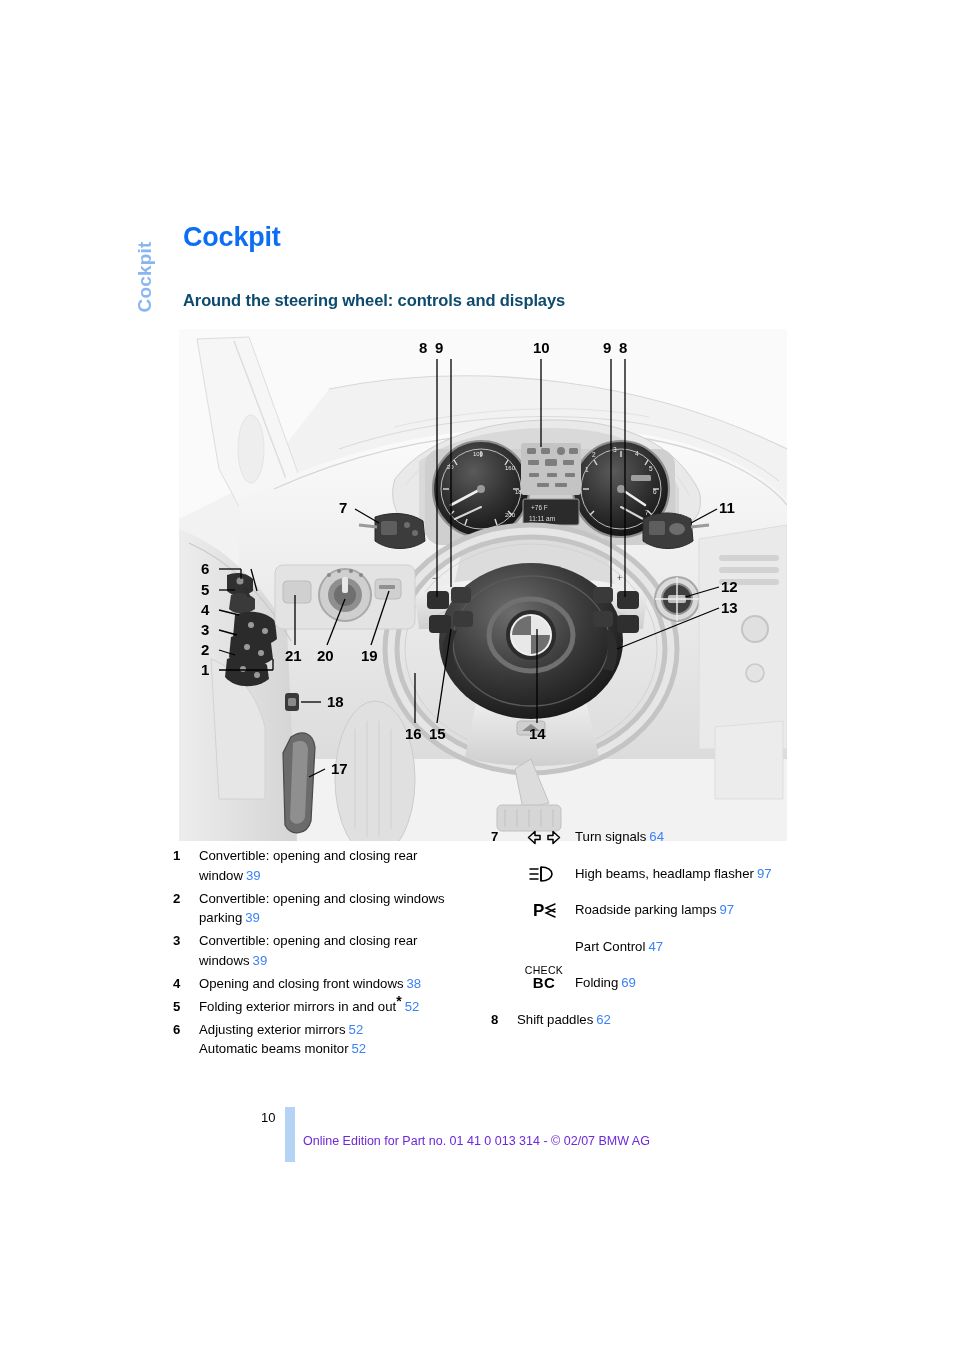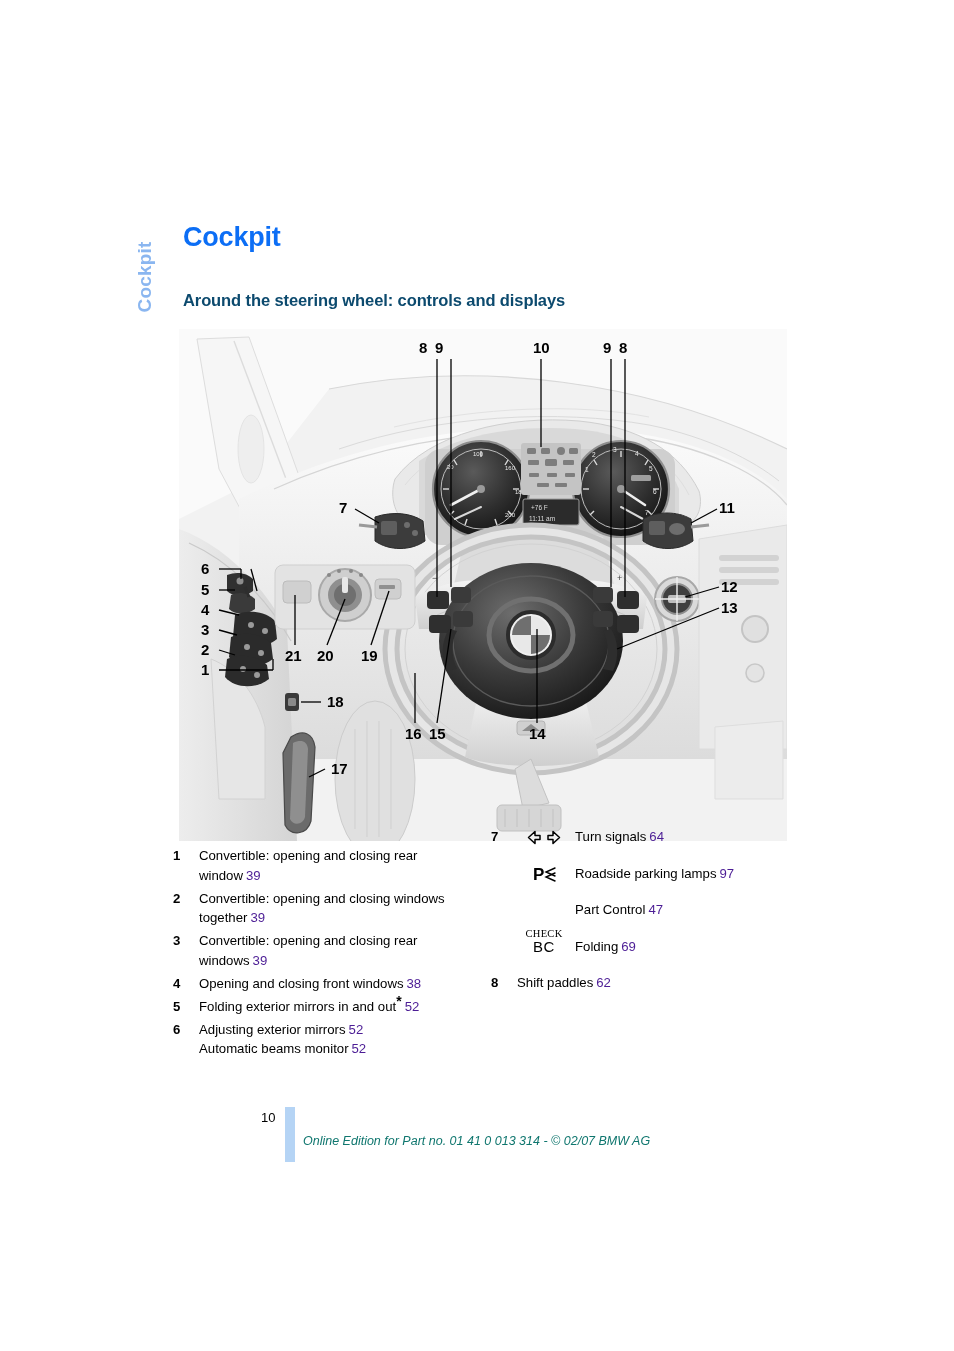--- a/index.html
+++ b/index.html
@@ -107,21 +107,21 @@
     flex: 0 0 26px;
     font-weight: bold;
     font-size: 13.2px;
     line-height: 19.5px;
   }
   .legend-text {
     flex: 1 1 auto;
     line-height: 19.5px;
   }
   .pref {
-    color: #4c1d95;
+    color: #3b82f6;
     margin-left: 3px;
     margin-top: 8px;
   }
   .opt-star {
     font-weight: bold;
     font-size: 14px;
     vertical-align: super;
     line-height: 0;
   }
 
@@ -143,27 +143,28 @@
   .icon-first { margin-top: -19px; margin-bottom: 16.5px; }
   .num-overlay {
     position: absolute;
     left: 0;
     font-weight: bold;
     font-size: 13.2px;
   }
   .check-glyph {
     font-size: 10.5px;
     letter-spacing: 0.3px;
-    font-family: Liberation Serif, serif;
+    font-family: Liberation Sans, sans-serif;
     margin-top: 48px;
   }
   .bc-glyph {
     font-size: 15px;
     letter-spacing: 0.5px;
     font-family: "Liberation Sans", sans-serif;
+    font-weight: bold;
   }
 
   
   .page-number {
     position: absolute;
     left: 261px;
     top: 1110px;
     font-size: 13px;
   }
   .footer-bar {
@@ -172,22 +173,21 @@
     top: 1107px;
     width: 10px;
     height: 55px;
     background: #b5d4f5;
   }
   .footer-text {
     position: absolute;
     left: 303px;
     top: 1134px;
     font-size: 12.5px;
-    color: #0f766e;
-    font-style: italic;
+    color: #6d28d9;
   }
 </style>
 </head>
 <body>
 
 <div class="chapter-tab">
   <span>Cockpit</span>
 </div>
 
 <div class="page-title">Cockpit</div>
@@ -519,21 +519,21 @@
       <div class="legend-text">
         <span>Convertible: opening and closing rear</span><br>
         <span>window</span><span class="pref">39</span>
       </div>
     </div>
 
     <div class="legend-item">
       <div class="legend-num">2</div>
       <div class="legend-text">
         <span>Convertible: opening and closing windows</span><br>
-        <span>together</span><span class="pref">39</span>
+        <span>parking</span><span class="pref">39</span>
       </div>
     </div>
 
     <div class="legend-item">
       <div class="legend-num">3</div>
       <div class="legend-text">
         <span>Convertible: opening and closing rear</span><br>
         <span>windows</span><span class="pref">39</span>
       </div>
     </div>
@@ -572,20 +572,36 @@
           <svg width="34" height="15" viewBox="0 0 34 15">
             <path d="M8 1.5 L1.5 7.5 L8 13.5 L8 9.5 L13 9.5 L13 5.5 L8 5.5 Z" fill="none" stroke="#000" stroke-width="1.5" stroke-linejoin="round"></path>
             <path d="M26 1.5 L32.5 7.5 L26 13.5 L26 9.5 L21 9.5 L21 5.5 L26 5.5 Z" fill="none" stroke="#000" stroke-width="1.5" stroke-linejoin="round"></path>
           </svg>
         </div>
         <div class="legend-text">
           <span>Turn signals</span><span class="pref">64</span>
         </div>
       </div>
 
+      <div class="icon-row">
+        <div class="icon-box">
+          <svg width="34" height="18" viewBox="0 0 34 18">
+            <path d="M14 2 C21 2 25 5.5 25 9 C25 12.5 21 16 14 16 Z" fill="none" stroke="#000" stroke-width="1.6" stroke-linejoin="round"></path>
+            <line x1="14" y1="2" x2="14" y2="16" stroke="#000" stroke-width="1.6"></line>
+            <g stroke="#000" stroke-width="1.5" stroke-linecap="round">
+              <line x1="3" y1="4" x2="11" y2="4"></line>
+              <line x1="3" y1="9" x2="11" y2="9"></line>
+              <line x1="3" y1="14" x2="11" y2="14"></line>
+            </g>
+          </svg>
+        </div>
+        <div class="legend-text">
+          <span>High beams, headlamp flasher</span><span class="pref">97</span>
+        </div>
+      </div>
 
       <div class="icon-row">
         <div class="icon-box">
           <svg width="34" height="18" viewBox="0 0 34 18">
             <text x="6" y="15" font-family="Liberation Sans, sans-serif" font-size="17" font-weight="bold" fill="#000">P</text>
             <g stroke="#000" stroke-width="1.4" stroke-linecap="round" fill="none">
               <path d="M28 3 L19 7 L28 11"></path>
               <path d="M28 8 L19 12 L28 16"></path>
             </g>
           </svg>

